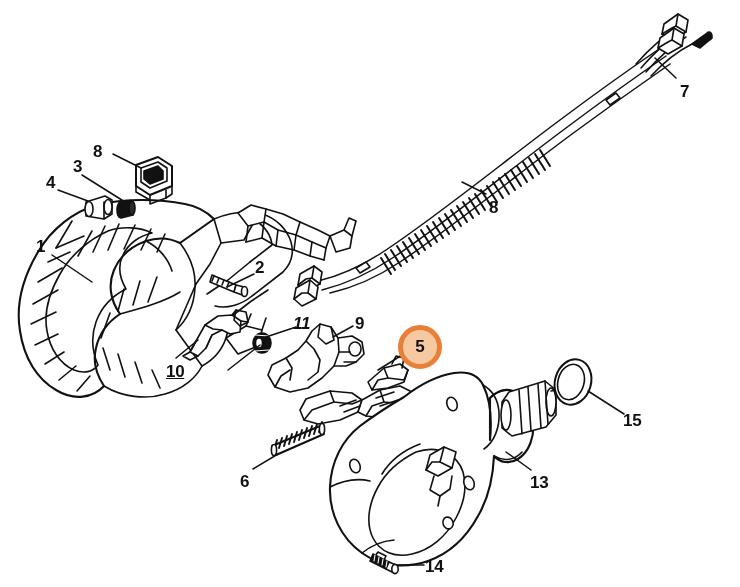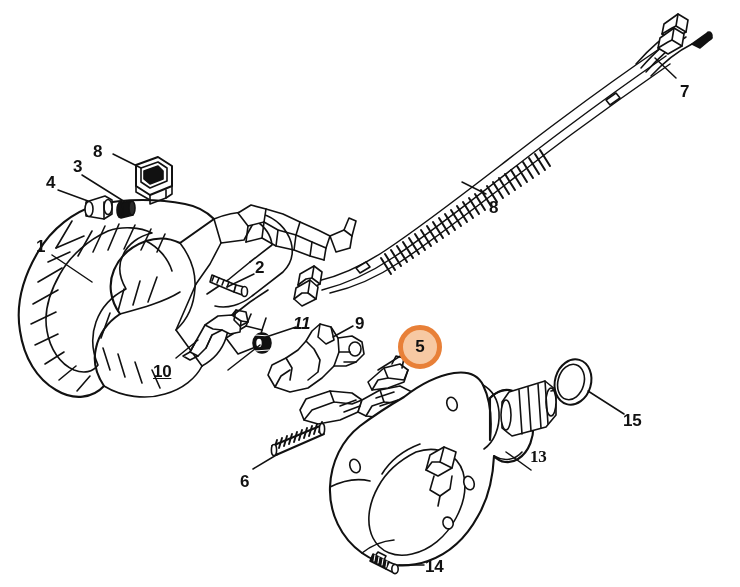--- a/index.html
+++ b/index.html
@@ -368,22 +368,22 @@
   </svg>
 
   <div class="lbl" style="left:36px;top:238px;">1</div>
   <div class="lbl" style="left:255px;top:259px;">2</div>
   <div class="lbl" style="left:73px;top:158px;">3</div>
   <div class="lbl" style="left:46px;top:174px;">4</div>
   <div class="lbl" style="left:240px;top:473px;">6</div>
   <div class="lbl" style="left:680px;top:83px;">7</div>
   <div class="lbl" style="left:489px;top:199px;">8</div>
   <div class="lbl" style="left:355px;top:315px;">9</div>
-  <div class="lbl" style="left:153px;top:363px;text-decoration:underline;">10</div>
+  <div class="lbl" style="left:166px;top:363px;text-decoration:underline;">10</div>
   <div class="lbl" style="left:293px;top:315px;font-style:italic;">11</div>
   <div class="lbl" style="left:93px;top:143px;">8</div>
-  <div class="lbl" style="left:530px;top:448px;font-family:Liberation Serif, serif;">13</div>
+  <div class="lbl" style="left:530px;top:474px;">13</div>
   <div class="lbl" style="left:425px;top:558px;text-align:center;">14</div>
   <div class="lbl" style="left:623px;top:412px;">15</div>
 
   <div class="callout" id="highlight5" style="left: 398px; top: 325px; background: rgb(247, 201, 163); border: 5px solid rgb(232, 128, 56);">5</div>
 
 </div>
 
 </body></html>

